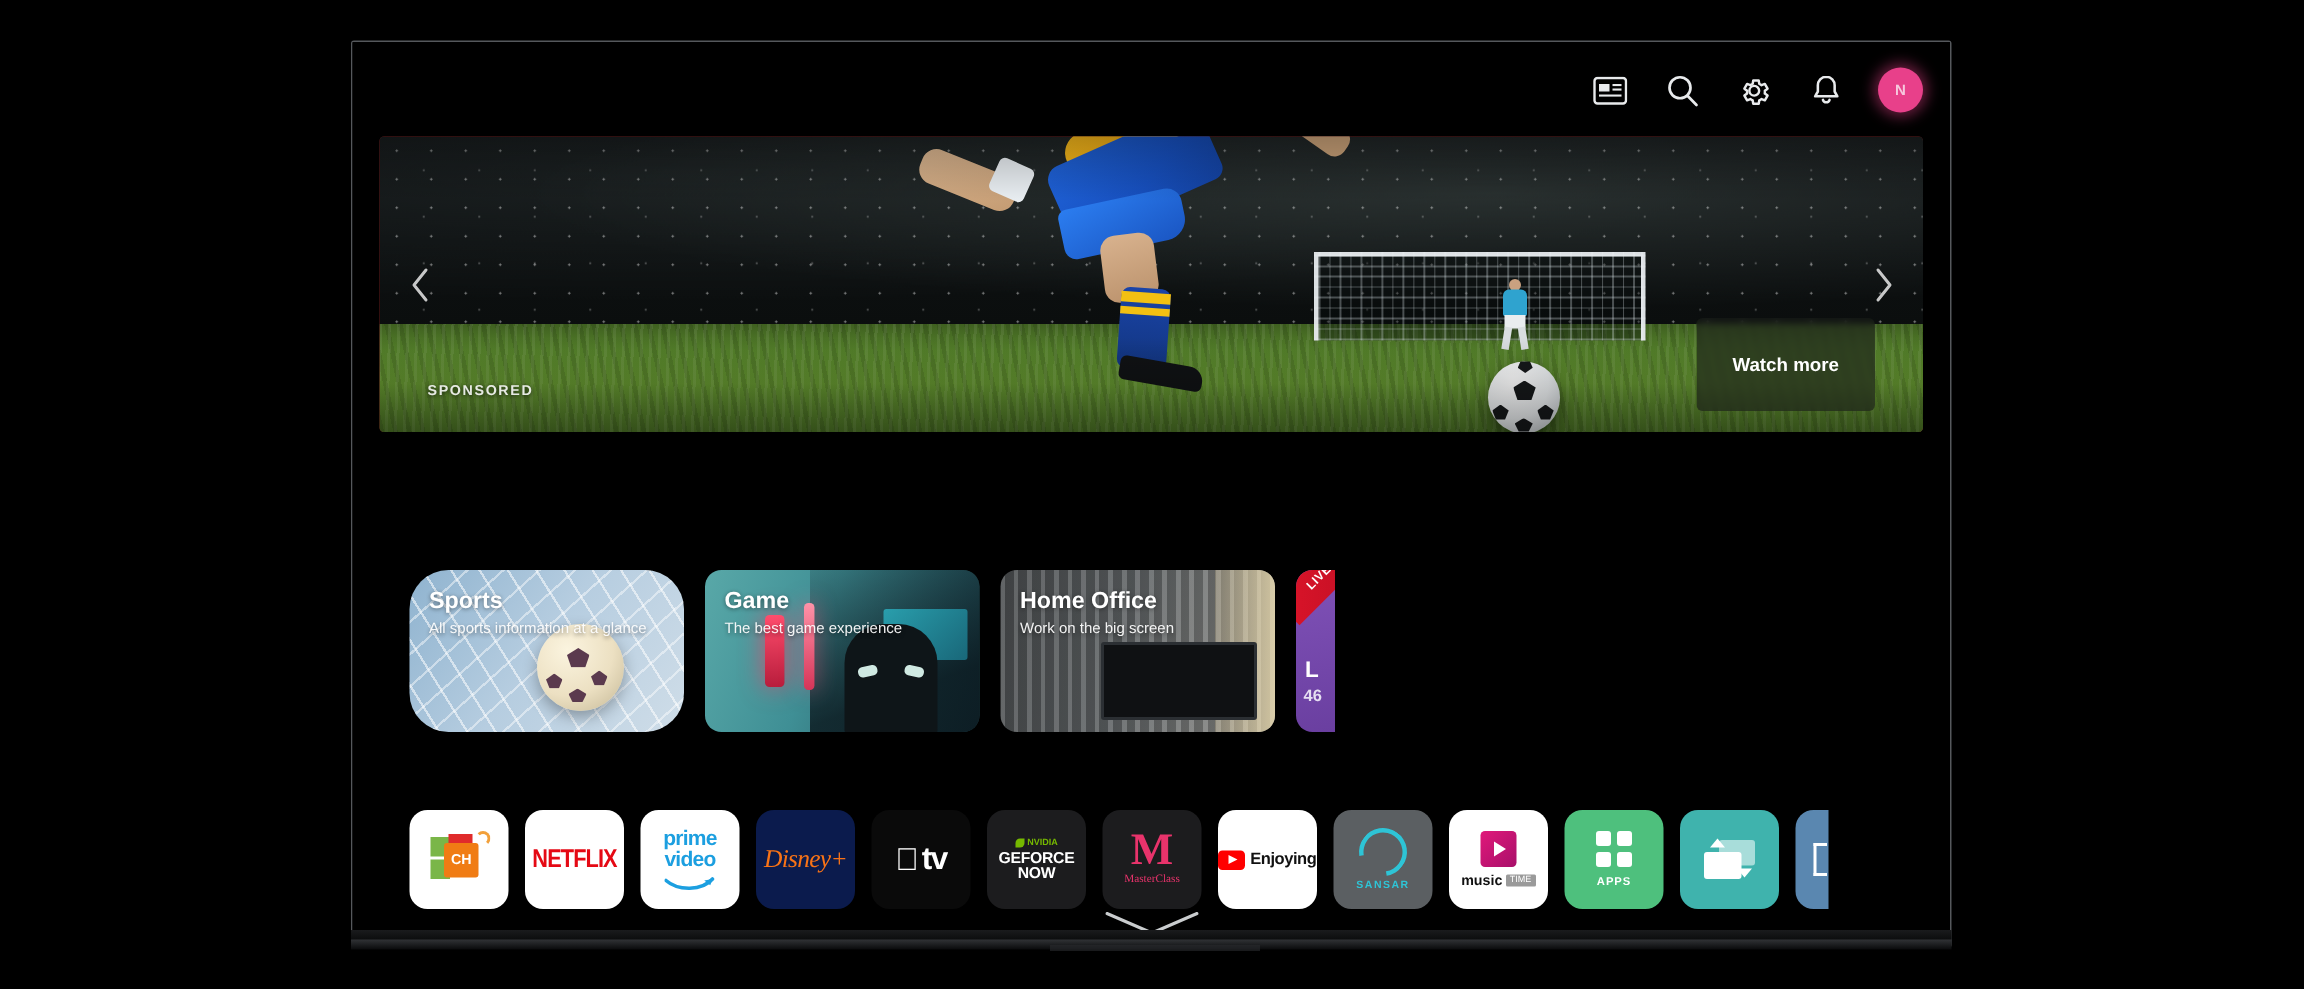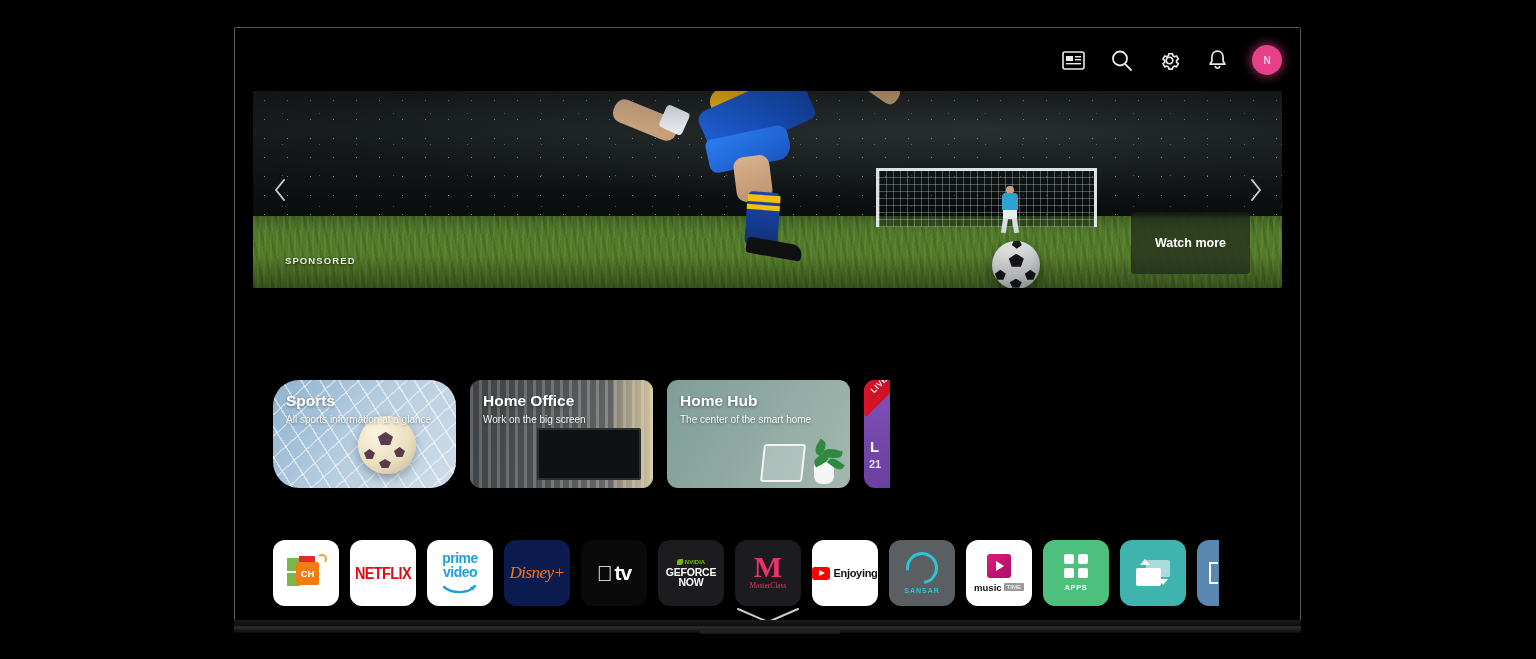--- a/index.html
+++ b/index.html
@@ -478,47 +478,47 @@
           <div class="sp-ball">
             <div class="pp a"></div>
               <div class="pp b"></div>
               <div class="pp c"></div>
               <div class="pp d"></div>
           </div>
           <div class="ctitle">Sports</div>
           <div class="csub">All sports information at a glance</div>
         </div>
 
+        <div class="card card-game">
+          <div class="gm-scene">
+            <div class="gm-monitor"></div>
+          </div>
+          <div class="gm-lamp"></div>
+          <div class="gm-lamp2"></div>
+          <div class="gm-chair"></div>
+          <div class="ctitle">Game</div>
+          <div class="csub">The best game experience</div>
+        </div>
 
 
         <div class="card card-office">
           <div class="of-blinds"></div>
           <div class="of-curtain"></div>
           <div class="of-desk"></div>
           <div class="ctitle">Home Office</div>
           <div class="csub">Work on the big screen</div>
         </div>
 
-        <div class="card card-hub">
-          <div class="hub-chair"></div>
-          <div class="hub-plant-pot"></div>
-          <div class="hub-leaf hub-l1"></div>
-          <div class="hub-leaf hub-l2"></div>
-          <div class="hub-leaf hub-l3"></div>
-          <div class="hub-leaf hub-l4"></div>
-          <div class="ctitle">Home Hub</div>
-          <div class="csub">The center of the smart home</div>
-        </div>
 
         <div class="card card-live">
           <div class="live-flag">
             <span>LIVE</span>
           </div>
           <div class="live-t">L</div>
-          <div class="live-s">21</div>
+          <div class="live-s">46</div>
         </div>
 
       </div>
 
       <div id="apps">
 
         <div class="app app-white">
           <div class="lgch-wrap">
             <div class="lgch-g"></div>
             <div class="lgch-g2"></div>

